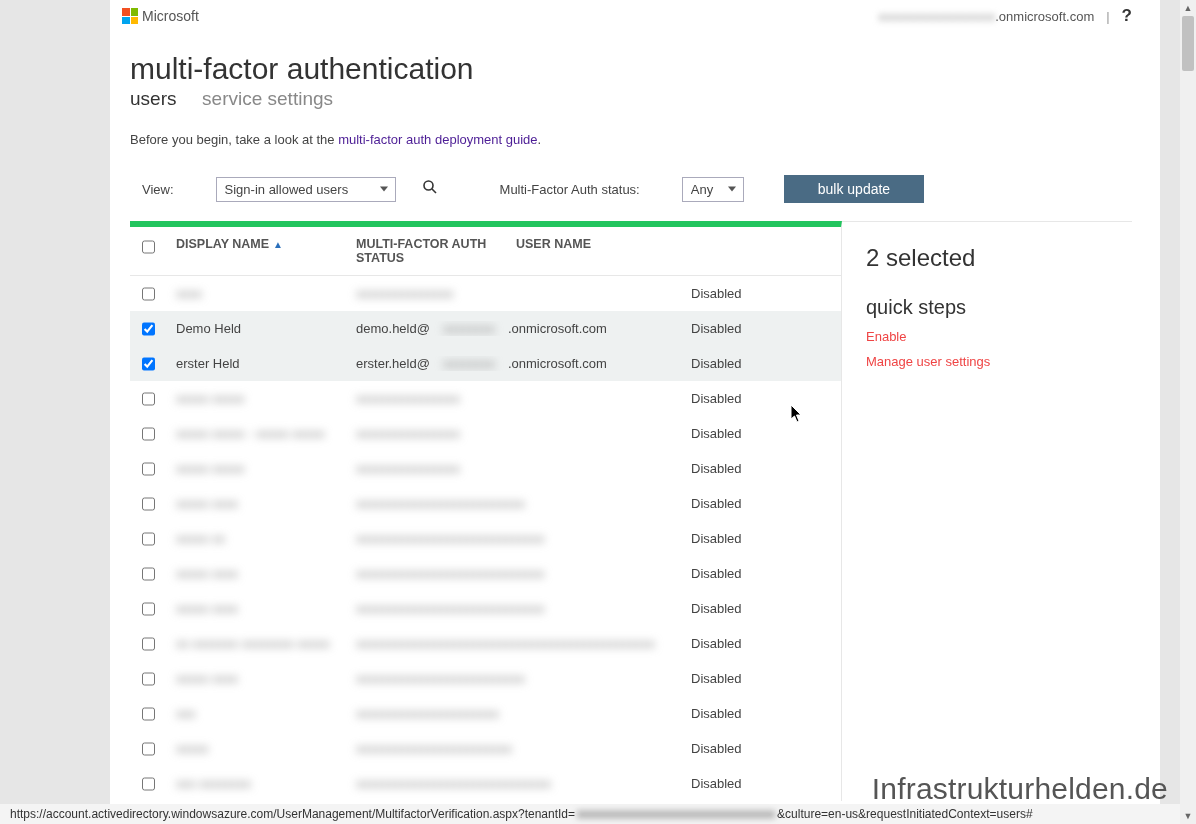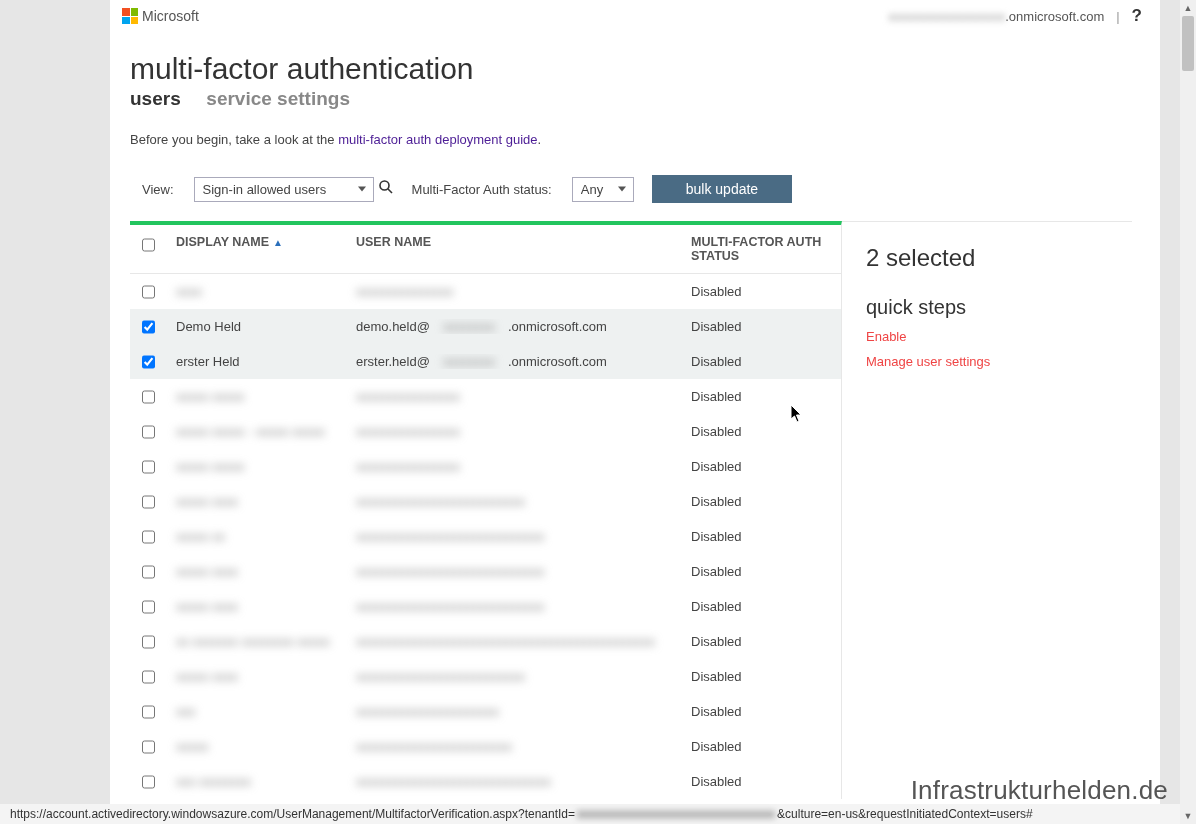--- a/index.html
+++ b/index.html
@@ -41,21 +41,21 @@
     top: 0;
     width: 1050px;
     height: 100%;
     background: #fff;
     padding: 0;
   }
   .topbar {
     display:flex;
     align-items:center;
     justify-content:space-between;
-    padding: 8px 18px 10px 12px;
+    padding: 8px 28px 10px 12px;
     height: 34px;
   }
   .brand { display:flex; align-items:center; gap:4px; }
   .brand-logo { width:16px; height:16px; display:grid; grid-template-columns:1fr 1fr; grid-template-rows:1fr 1fr; gap:1px;}
   .brand-logo span:nth-child(1){background:#f25022;}
   .brand-logo span:nth-child(2){background:#7fba00;}
   .brand-logo span:nth-child(3){background:#00a4ef;}
   .brand-logo span:nth-child(4){background:#ffb900;}
   .brand-text { color:#555; font-size:14px; }
   .account { color:#555; font-size:13px; display:flex; align-items:center; gap:12px;}
@@ -64,48 +64,48 @@
   .help { color:#333; font-size:17px; font-weight:bold; cursor:pointer;}
   .content { padding: 8px 28px 0 20px; }
   h1 {
     font-weight:300; font-size:30px; color:#333;
     margin: 10px 0 0 0;
   }
   .tabs { margin-top:2px; }
   .tab {
     display:inline-block;
     font-size:19px;
-    font-weight:700;
+    font-weight:400;
     margin-right:22px;
     cursor:pointer;
     color:#888;
   }
   .tab.active { color:#333; }
   .intro { margin-top:22px; color:#444; font-size:13px; }
   .intro a { color:#4c1d95; text-decoration:none; }
-  .filters { display:flex; align-items:center; gap:0; margin-top:28px; margin-left:12px;}
+  .filters { display:flex; align-items:center; gap:22px; margin-top:28px; margin-left:12px;}
   .filters label { color:#444; }
   .select {
     border:1px solid #aab; padding:4px 24px 4px 8px; font-size:13px; color:#444;
     background:#fff; appearance:none; position:relative; min-width:180px;margin-left:20px;
   }
   .select-wrap { position:relative; display:inline-block;}
   .select-wrap::after{
     content:""; position:absolute; right:8px; top:50%; width:0;height:0;
     border-left:4px solid transparent;border-right:4px solid transparent;border-top:5px solid #555;
     transform:translateY(-50%);
   }
   .select-narrow { min-width:62px; }
   .search-icon { font-size:16px; color:#333; cursor:pointer; margin-left:4px;}
   .bulk-btn {
     background:#4a6b84; color:#fff; border:none; padding:6px 34px; font-size:14px;
     cursor:pointer; margin-left:18px;
   }
   .main-row { display:flex; margin-top:18px; }
-  .table-wrap { flex:1; border-top:4px solid #22c55e; border-right:1px solid #e7e7e7;}
+  .table-wrap { flex:1; border-top:6px solid #22c55e; border-right:1px solid #e7e7e7;}
   .thead { display:flex; align-items:flex-start; padding:10px 0 10px 0; border-bottom:1px solid #e7e7e7;}
   .th, .td { padding:0 10px; }
   .col-check { width:36px; display:flex; align-items:center; justify-content:center;}
   .col-name  { width:180px; }
   .col-user  { width:335px; }
   .col-status{ width:160px; }
   .th { color:#555; font-weight:600; font-size:12.5px; }
   .sort-arrow { color:#2a6fbb; font-size:10px; margin-left:4px;}
   .row { display:flex; align-items:center; height:35px; }
   .row.selected { background:#eef1f1; }
@@ -126,21 +126,21 @@
     left: 790px; top: 404px;
   }
   .statusbar {
     position:absolute; left:0; bottom:0; width:1180px; height:20px;
     background:#f4f4f4; color:#333; font-size:12px; padding:2px 10px;
     display:flex; align-items:center;
   }
   .statusbar .b { filter:blur(3px); margin:0 2px;}
   .watermark {
     position:absolute; right:28px; bottom:18px;
-    font-size:26px; color:#555; font-family:"Segoe UI", sans-serif;
+    font-size:30px; color:#555; font-family:"Segoe UI", sans-serif;
     letter-spacing:0.2px;
   }
 </style>
 </head>
 <body>
 
 <div class="viewport">
 
   <div class="scrollbar-track">
     <div class="scrollbar-arrow">▲</div>
@@ -206,22 +206,22 @@
 
       <div class="main-row">
         <div class="table-wrap">
           <div class="thead">
             <div class="th col-check">
               <input type="checkbox" style="">
             </div>
             <div class="th col-name">
               <span>DISPLAY NAME</span><span class="sort-arrow">▲</span>
             </div>
+            <div class="th col-status">MULTI-FACTOR AUTH STATUS</div>
             <div class="th col-user">USER NAME</div>
-            <div class="th col-status">MULTI-FACTOR AUTH STATUS</div>
           </div>
           <div id="tbody">
               <div class="row">
                 <div class="td col-check">
                   <input type="checkbox" style="">
                 </div>
                 <div class="td col-name blurcell">xxxx</div>
                 <div class="td col-user blurcell">xxxxxxxxxxxxxxx</div>
                 <div class="td col-status">Disabled</div>
               </div>

